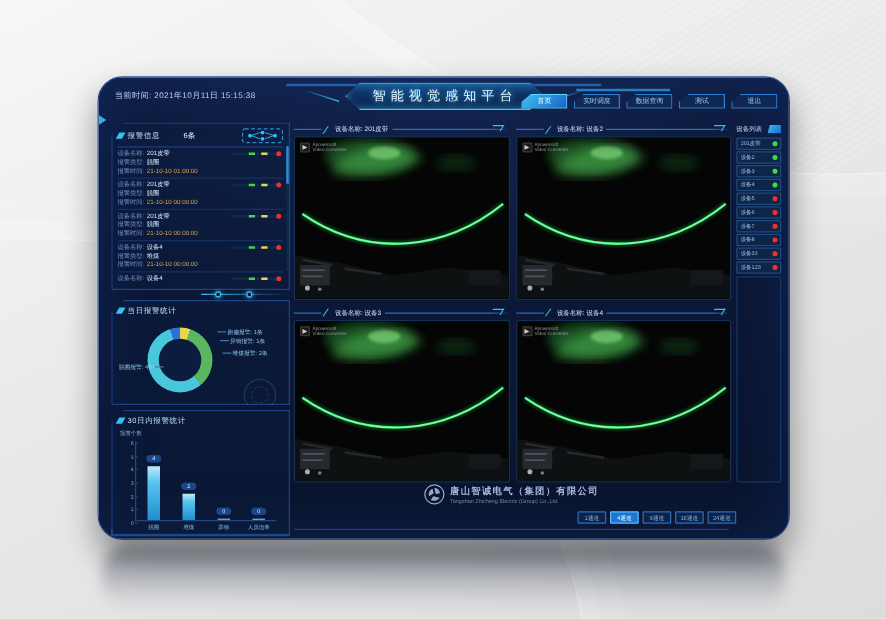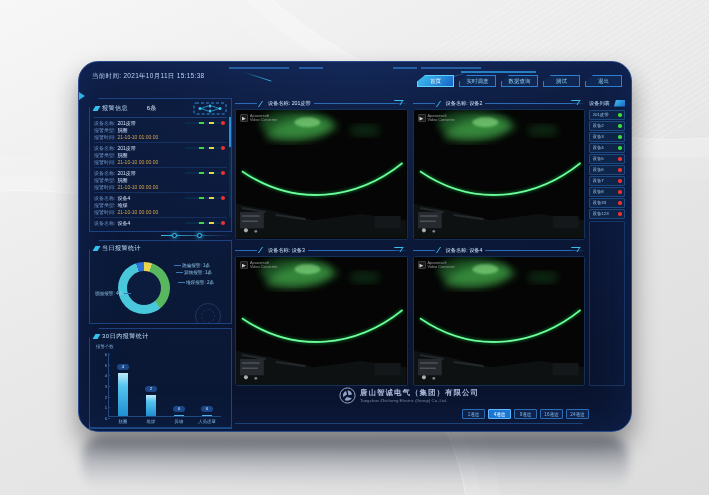--- a/index.html
+++ b/index.html
@@ -185,20 +185,23 @@
   <div class="dashboard">
     <span class="edge-wedge"></span>
     <span class="top-dash td1"></span>
     <span class="top-dash td2"></span>
     <span class="top-dash td3"></span>
     <span class="top-dash td4"></span>
 
     <div class="time">当前时间: 2021年10月11日 15:15:38</div>
     <span class="title-wing tw-l"></span>
     <span class="title-wing tw-r"></span>
+    <div class="title-frame">
+      <span>智能视觉感知平台</span>
+    </div>
     <span class="nav-line"></span>
     <div class="nav" id="nav">
         <button class="nav-btn active">首页</button>
         <button class="nav-btn">实时调度</button>
         <button class="nav-btn">数据查询</button>
         <button class="nav-btn">测试</button>
         <button class="nav-btn">退出</button>
       </div>
 
     <div class="left-panel">

